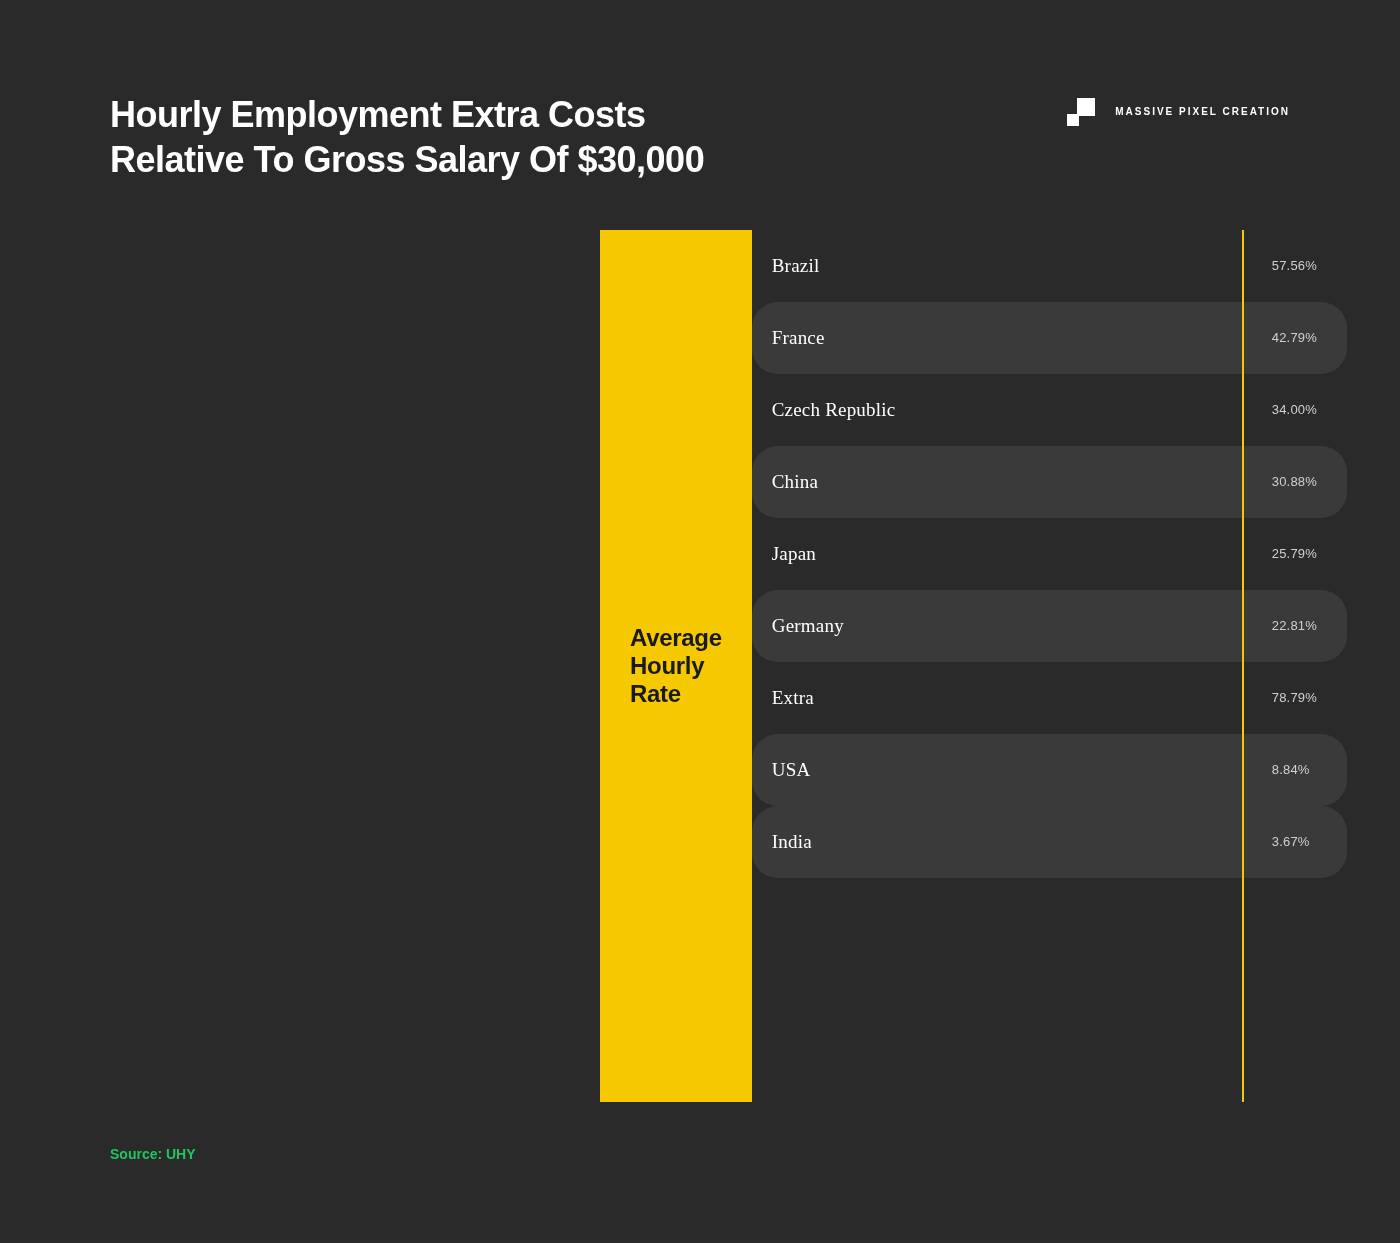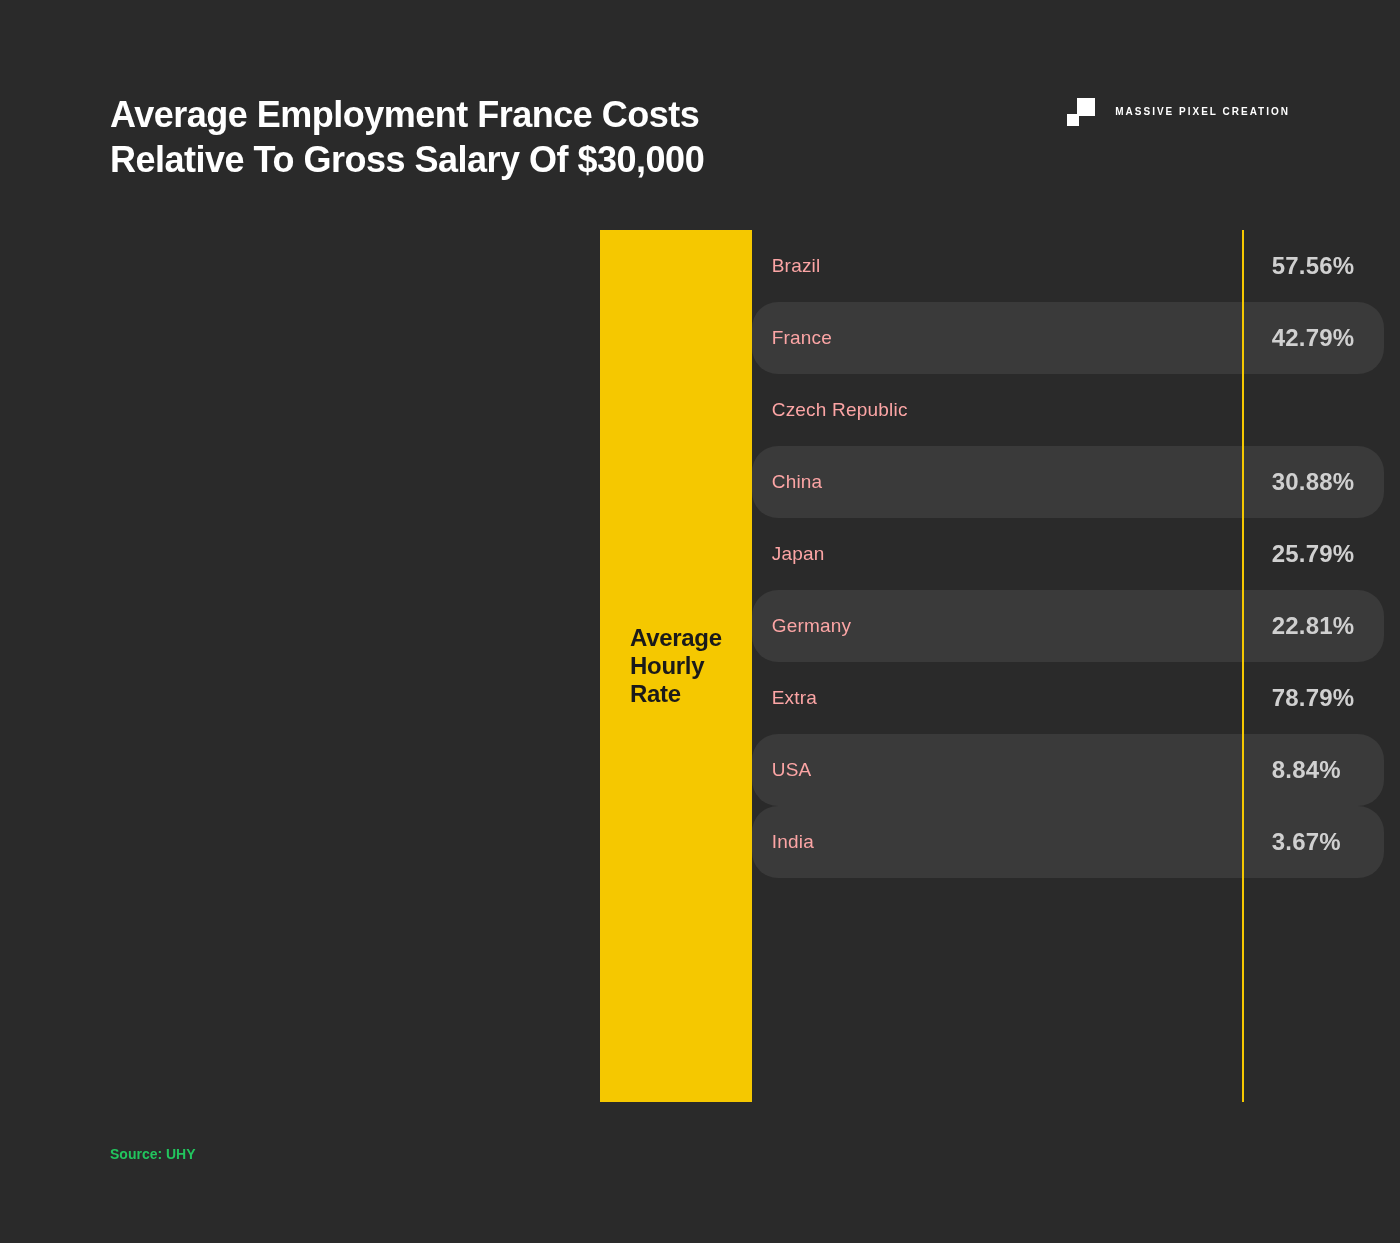--- a/index.html
+++ b/index.html
@@ -142,51 +142,52 @@
       border-radius: 26px;
     }
 
     .table-row.plain {
       background-color: transparent;
     }
 
     .col-country {
       flex: 0 0 490px;
       padding: 18px 0px 18px 20px;
-      color: #fca5a5;
+      color: #ffffff;
       font-size: 19px;
       font-weight: 400;
       letter-spacing: 0.2px;
+      font-family: Liberation Serif, serif;
     }
 
     .col-rate {
       flex: 1;
       padding: 18px 30px;
       color: #d0d0d0;
-      font-size: 24px;
-      font-weight: 700;
+      font-size: 13px;
+      font-weight: 400;
       letter-spacing: 0.2px;
     }
 
     .source-text {
       color: #22c55e;
       font-size: 14px;
       font-weight: 700;
       margin-top: 44px;
       padding-bottom: 10px;
     }
   </style>
 </head>
 <body>
 
 <div class="container">
 
   <div class="header-section">
     <div class="main-title">
-      <div>Average Employment France Costs</div>
+      <div>Hourly Employment Extra Costs</div>
       <div>Relative To Gross Salary Of $30,000</div>
     </div>
     <div class="logo-section">
       <div class="logo-icon">
         <div class="logo-icon-top"></div>
         <div class="logo-icon-bottom"></div>
       </div>
       <span class="logo-text">MASSIVE PIXEL CREATION</span>
     </div>
   </div>
@@ -206,20 +207,21 @@
     <div class="table-row plain">
           <div class="col-country">Brazil</div>
           <div class="col-rate">57.56%</div>
         </div>
         <div class="table-row striped">
           <div class="col-country">France</div>
           <div class="col-rate">42.79%</div>
         </div>
         <div class="table-row plain">
           <div class="col-country">Czech Republic</div>
+          <div class="col-rate">34.00%</div>
         </div>
         <div class="table-row striped">
           <div class="col-country">China</div>
           <div class="col-rate">30.88%</div>
         </div>
         <div class="table-row plain">
           <div class="col-country">Japan</div>
           <div class="col-rate">25.79%</div>
         </div>
         <div class="table-row striped">

